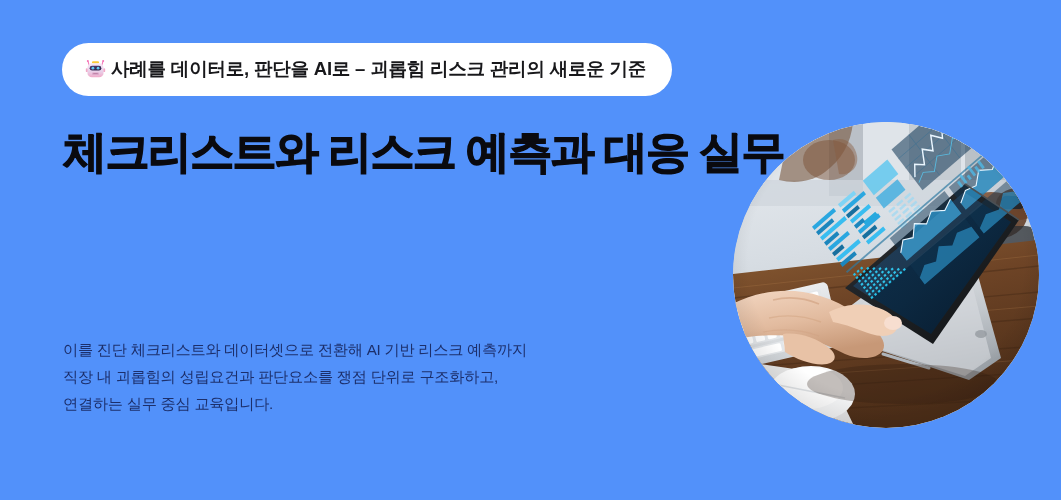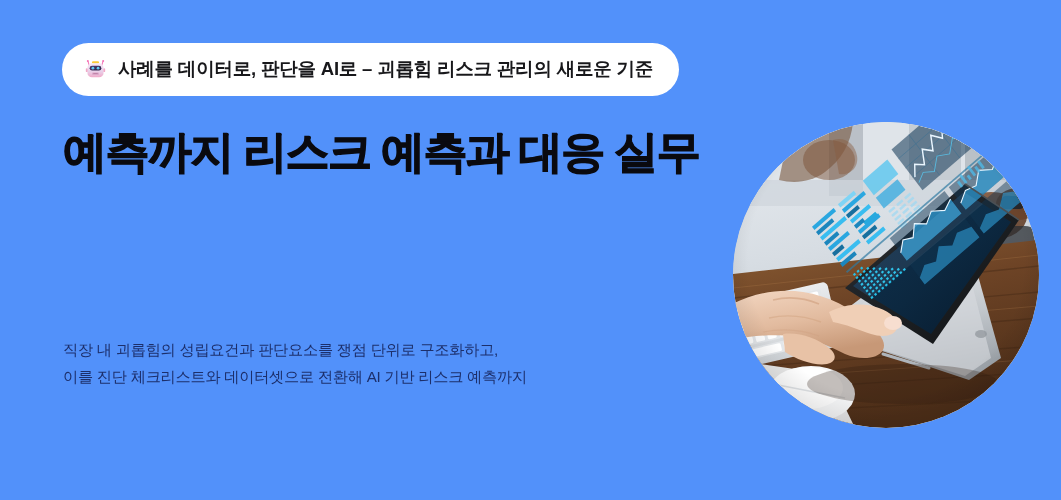--- a/index.html
+++ b/index.html
@@ -28,21 +28,21 @@
 
   
   #badge {
     position: absolute;
     left: 62px;
     top: 43px;
     height: 53px;
     padding: 0 26px 0 22px;
     display: flex;
     align-items: center;
-    gap: 11px;
+    gap: 4px;
     background: #ffffff;
     border-radius: 27px;
     white-space: nowrap;
   }
 
   #badge-text {
     font-size: 18.5px;
     font-weight: 600;
     color: #18181b;
     letter-spacing: -0.2px;
@@ -143,26 +143,27 @@
         <rect x="9.5" y="16.0" width="5.0" height="0.8" rx="0.4" fill="#b9799f"></rect>
 
         <rect x="1.9" y="10.6" width="1.9" height="4.1" rx="0.95" fill="#f0a9c8"></rect>
         <rect x="20.2" y="10.6" width="1.9" height="4.1" rx="0.95" fill="#f0a9c8"></rect>
       </svg>
     </span>
     <span id="badge-text">사례를 데이터로, 판단을 AI로 – 괴롭힘 리스크 관리의 새로운 기준</span>
   </div>
 
   <div id="headings">
-    <div class="headline">예측까지 리스크 예측과 대응 실무</div>
+    <div class="headline">체크리스트와 리스크 예측과 대응 실무</div>
   </div>
 
   <div id="description">
+    <span class="desc-line">이를 진단 체크리스트와 데이터셋으로 전환해 AI 기반 리스크 예측까지</span>
     <span class="desc-line">직장 내 괴롭힘의 성립요건과 판단요소를 쟁점 단위로 구조화하고,</span>
-    <span class="desc-line">이를 진단 체크리스트와 데이터셋으로 전환해 AI 기반 리스크 예측까지</span>
+    <span class="desc-line">연결하는 실무 중심 교육입니다.</span>
   </div>
 
   <div id="photo-circle">
     <svg viewBox="0 0 306 306" aria-hidden="true">
       <defs>
         <clipPath id="circClip">
             <circle cx="153" cy="153" r="153"></circle>
           </clipPath>
 
         <linearGradient id="bgWall" x1="0" y1="0" x2="0.2" y2="1">

